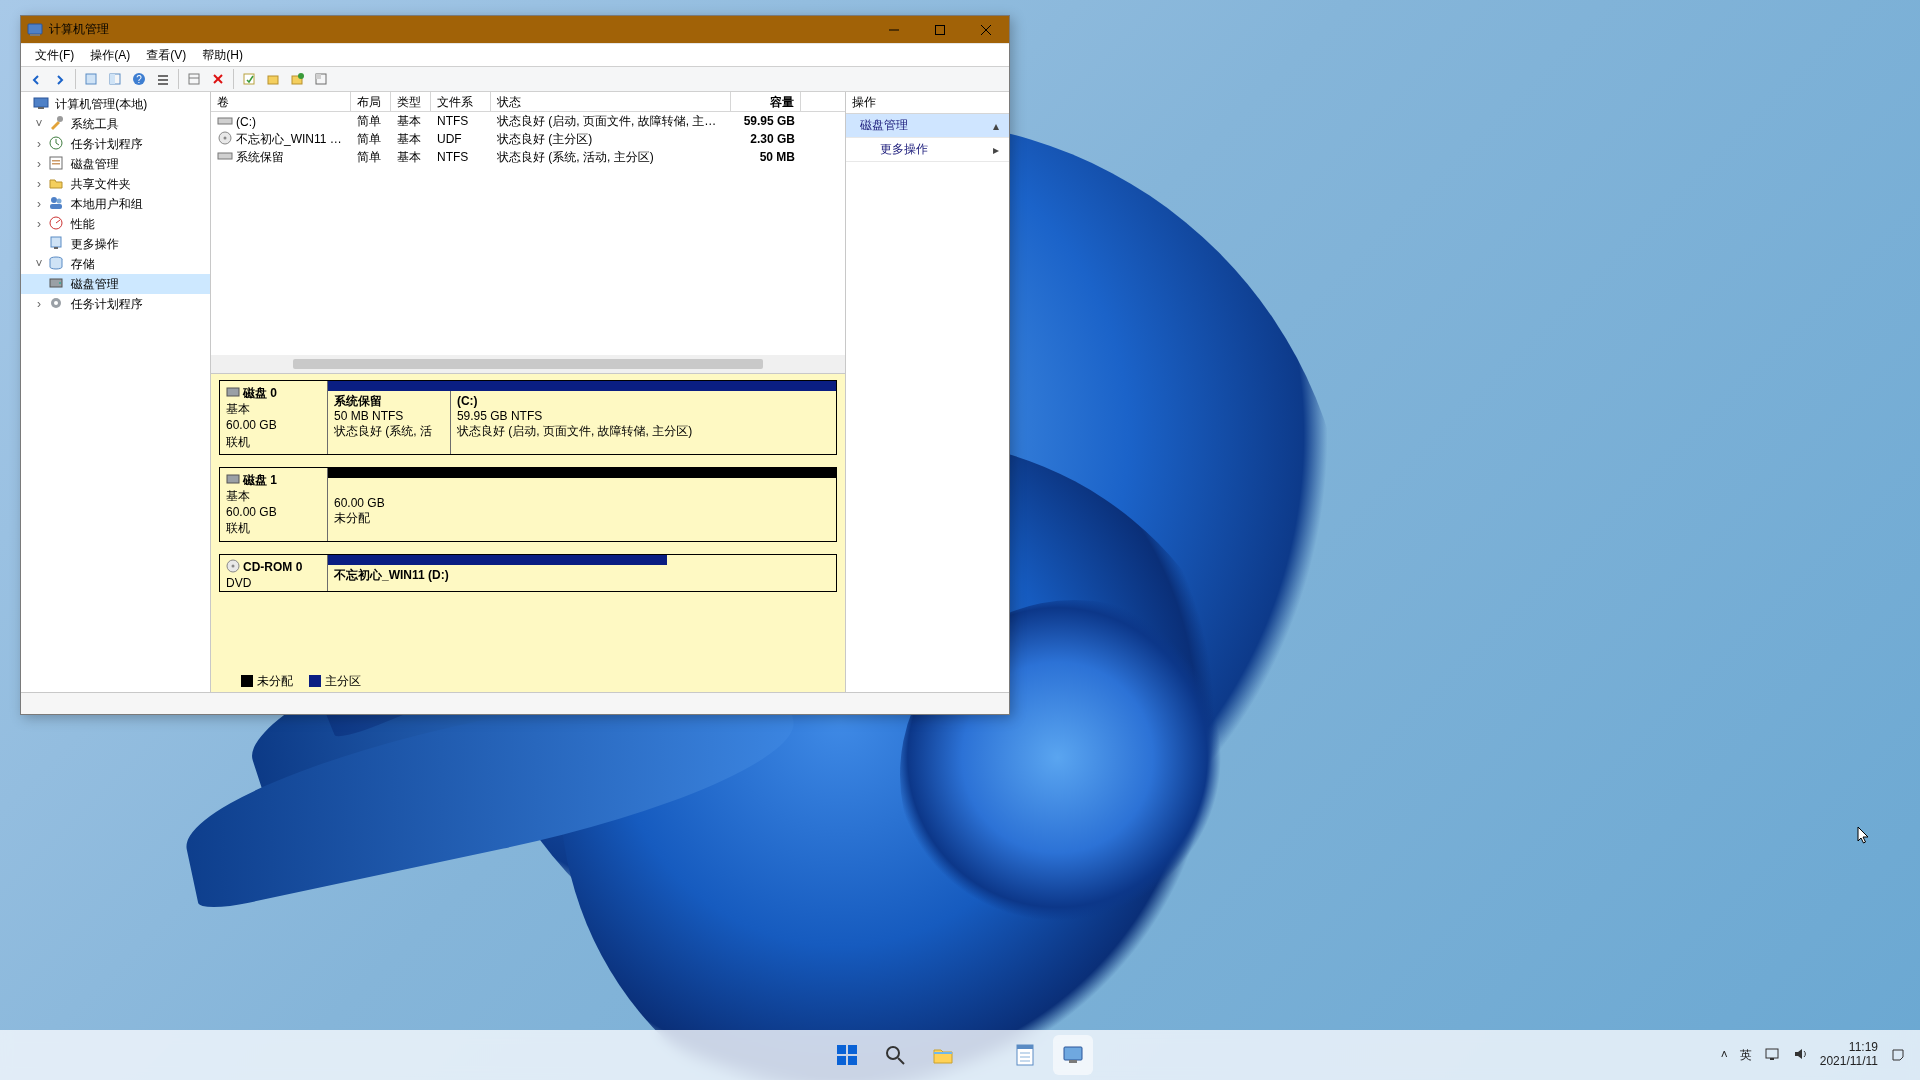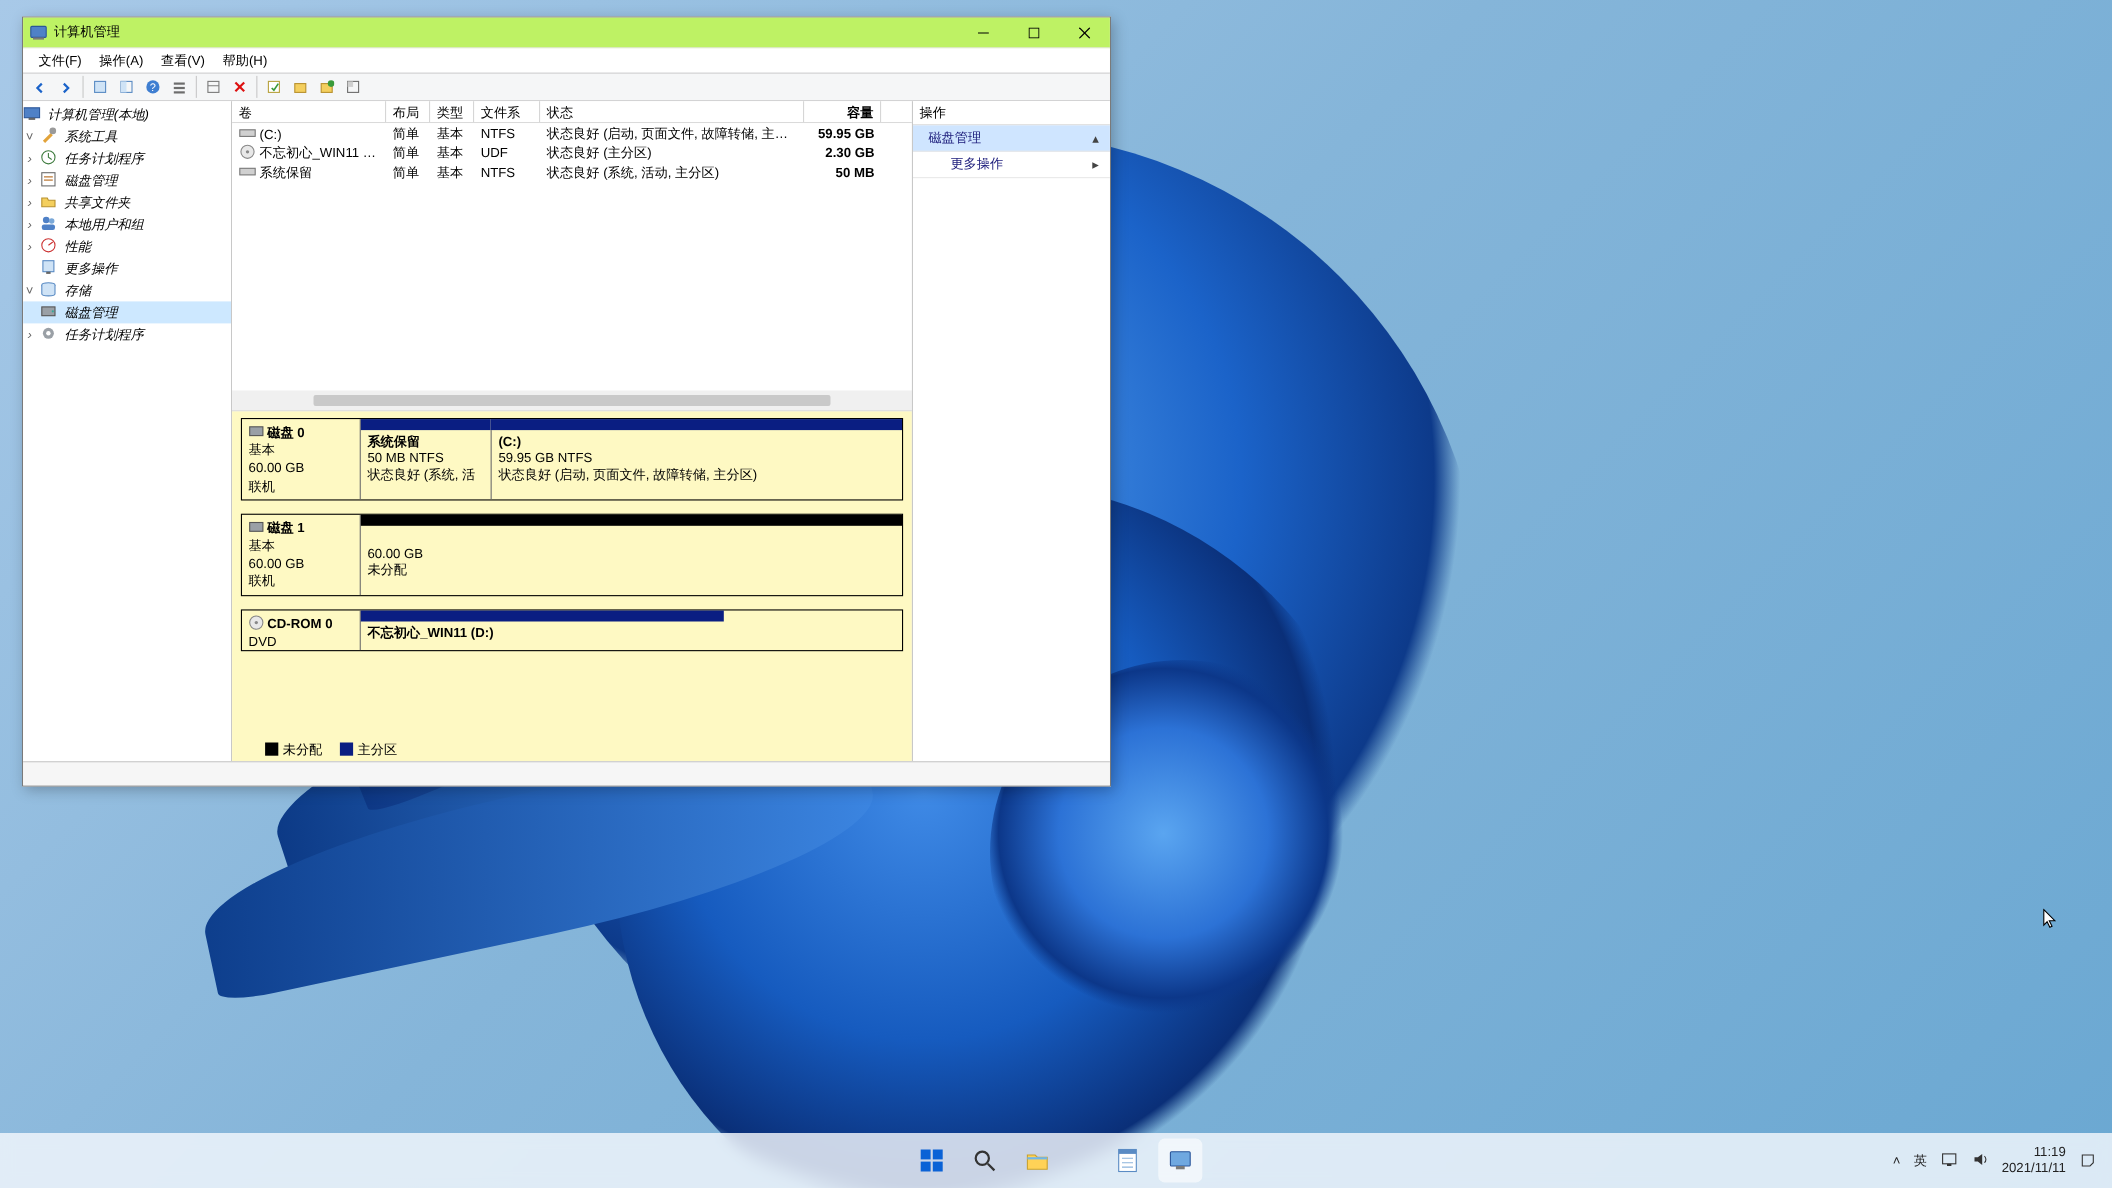--- a/index.html
+++ b/index.html
@@ -9,35 +9,35 @@
   .b1{width:900px;height:900px;right:570px;top:120px;background:radial-gradient(circle at 40% 35%,#5aa5f0 0%,#1b63c9 40%,#0d3a8a 62%,transparent 65%);}
   .b2{width:700px;height:700px;right:660px;top:440px;background:radial-gradient(circle at 40% 40%,#3f8ae6 0%,#165bbf 38%,#0a2f78 60%,transparent 63%);}
   .b3{width:350px;height:350px;right:670px;top:600px;background:radial-gradient(circle at 45% 45%,#5aa5f0 0%,#2c72d6 35%,#0c3789 55%,transparent 60%);}
   .petal{position:absolute;border-radius:50% 8% 50% 8%;transform-origin:center;}
   .p1{width:520px;height:120px;left:240px;top:620px;background:linear-gradient(100deg,#0b3884,#4391ea);transform:rotate(-18deg);}
   .p2{width:620px;height:130px;left:180px;top:720px;background:linear-gradient(100deg,#0d3d8b,#3c86e2);transform:rotate(-12deg);}
   .p3{width:560px;height:90px;left:300px;top:550px;background:linear-gradient(100deg,#0c3582,#4e9bf2);transform:rotate(-22deg);}
 
   
   .win{position:absolute;left:20px;top:15px;width:990px;height:700px;background:#fff;border:1px solid #7a7a7a;box-shadow:3px 3px 12px rgba(0,0,0,.25);display:flex;flex-direction:column;font-size:12px;}
-  .titlebar{height:28px;background:#bef264;display:flex;align-items:center;padding-left:6px;border-bottom:1px solid #e6e6e6;}
+  .titlebar{height:28px;background:#a16207;display:flex;align-items:center;padding-left:6px;border-bottom:1px solid #e6e6e6;}
   .titlebar .ico{width:16px;height:16px;margin-right:6px;display:inline-flex;}
   .titlebar .ttl{flex:1;font-size:12px;}
   .win-controls{display:flex;margin-left:auto;}
   .win-btn{width:46px;height:28px;display:flex;align-items:center;justify-content:center;cursor:default;}
   .menubar{height:22px;display:flex;align-items:center;padding-left:6px;background:#fff;}
   .menubar span{padding:0 8px;font-size:12px;cursor:default;}
   .toolbar{height:26px;border-top:1px solid #d0d0d0;border-bottom:1px solid #d0d0d0;background:#f5f6f7;display:flex;align-items:center;padding:0 4px;gap:2px;}
   .tbtn{width:22px;height:22px;display:flex;align-items:center;justify-content:center;border:1px solid transparent;}
   .tsep{width:1px;height:20px;background:#c8c8c8;margin:0 2px;}
 
   .body-area{flex:1;display:flex;min-height:0;}
   .nav{width:190px;border-right:1px solid #c8c8c8;background:#fff;overflow:auto;}
   .tv{list-style:none;margin:2px 0 0 0;}
-  .tv li{white-space:nowrap;padding:1px 0;font-style:italic;}
+  .tv li{white-space:nowrap;padding:1px 12px;}
   .caret{display:inline-block;width:12px;text-align:center;color:#666;cursor:default;}
   .nic{display:inline-block;width:16px;height:16px;vertical-align:-3px;margin-right:3px;}
   .lvl0{padding-left:4px;}
   .lvl1{padding-left:18px;}
   .lvl2{padding-left:40px;}
   .sel{background:#cde8ff;}
 
   .mid{flex:1;display:flex;flex-direction:column;min-width:0;}
   .vlist{height:282px;border-bottom:1px solid #c8c8c8;display:flex;flex-direction:column;min-height:0;}
   .vhead{height:20px;background:#fff;border-bottom:1px solid #d6d6d6;display:flex;}
@@ -58,21 +58,21 @@
   .dhdr{height:10px;display:flex;width:100%;}
   .dseg{padding:3px 6px;font-size:12px;border-left:1px solid #6d6d6d;line-height:1.25;}
   .dseg:first-child{border-left:none;}
   .blk-blue{background:#0a1e82;}
   .blk-black{background:#000;}
   .dunalloc{flex:1;}
   .legend{display:flex;gap:16px;align-items:center;font-size:12px;padding:2px 4px;position:absolute;bottom:22px;left:216px;}
   .lg{width:12px;height:12px;display:inline-block;margin-right:4px;vertical-align:-2px;}
   .lg.blk{background:#000;} .lg.blu{background:#0a1e82;}
 
-  .actions{width:180px;border-left:1px solid #c8c8c8;background:#fff;display:flex;flex-direction:column;}
+  .actions{width:164px;border-left:1px solid #c8c8c8;background:#fff;display:flex;flex-direction:column;}
   .acthdr{background:#fff;border-bottom:1px solid #d6d6d6;padding:2px 6px;font-size:12px;font-weight:400;}
   .actrow{padding:3px 10px 3px 14px;font-size:12px;color:#1a1a7a;border-bottom:1px solid #e8e8e8;display:flex;align-items:center;}
   .actrow.sel{background:#cfe5ff;}
   .actarrow{margin-left:auto;color:#444;}
   .statusbar{height:22px;border-top:1px solid #c8c8c8;background:#f6f6f6;}
 
   
   .taskbar{position:absolute;left:0;right:0;bottom:0;height:50px;background:rgba(244,248,252,.82);backdrop-filter:blur(6px);display:flex;align-items:center;}
   .task-center{position:absolute;left:50%;transform:translateX(-50%);display:flex;gap:8px;}
   .ticon{width:40px;height:40px;border-radius:6px;display:flex;align-items:center;justify-content:center;}

